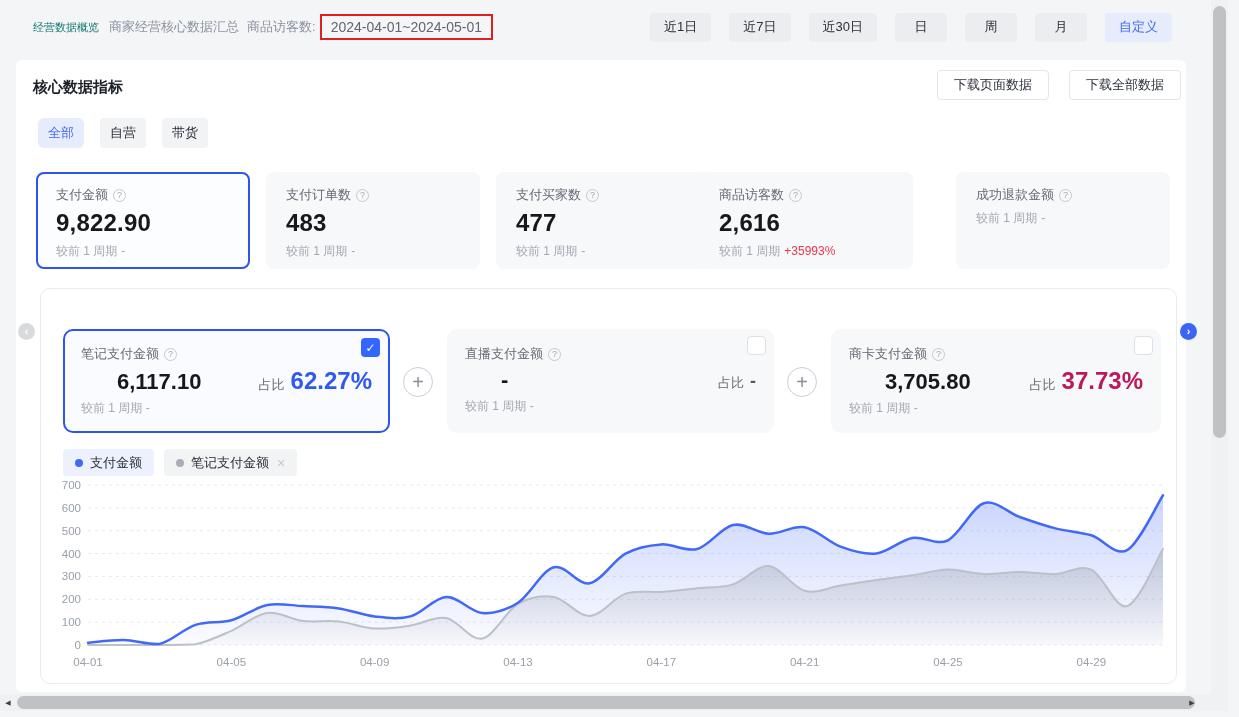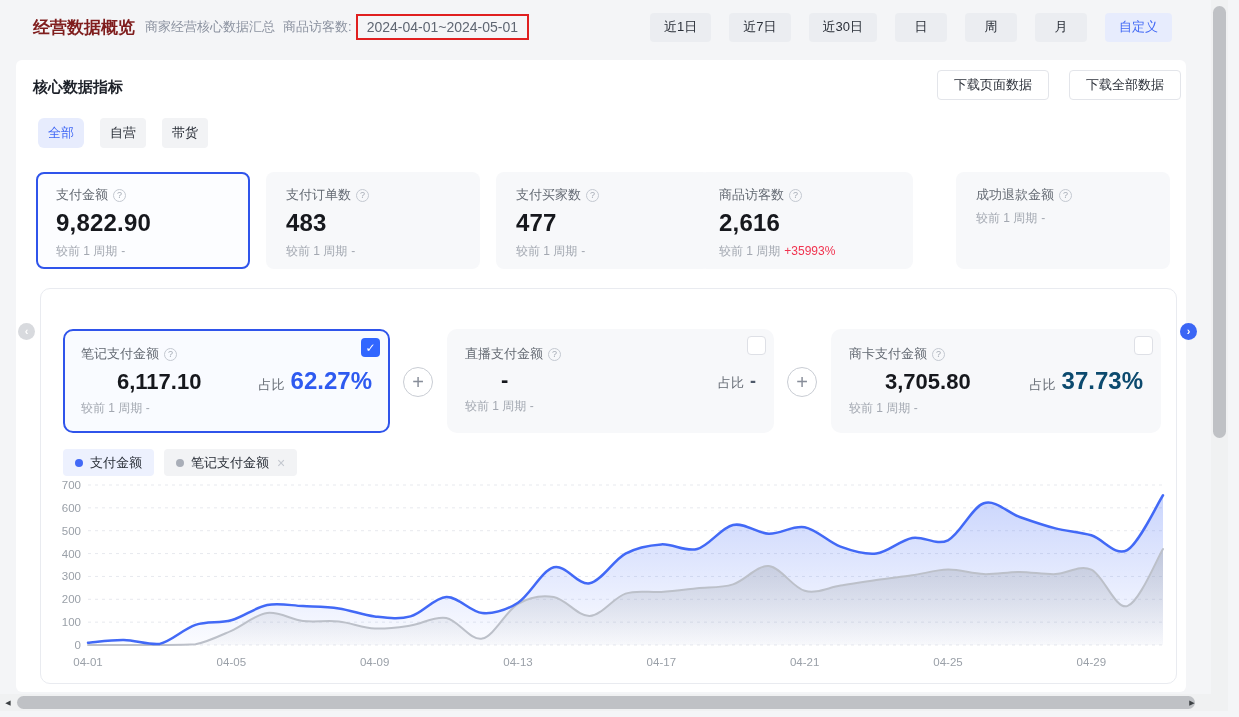--- a/index.html
+++ b/index.html
@@ -6,21 +6,21 @@
   html,body { width:1239px; height:717px; overflow:hidden; }
   body {
     font-family: "Liberation Sans", "DejaVu Sans", sans-serif;
     background:#f4f5f7; color:#1d2129; position:relative;
   }
   
   .page-header{
     position:absolute; top:0; left:0; width:1211px; height:54px;
     display:flex; align-items:center; padding:0 39px 0 33px;
   }
-  .page-title{ font-size:17px; font-weight:bold; color:#7f1d1d; }
+  .page-title{ font-size:11px; font-weight:normal; color:#0f766e; }
   .page-subtitle{ font-size:13px; color:#8a919f; margin-left:10px; }
   .stat-time-label{ font-size:13px; color:#8a919f; margin-left:8px; }
   .date-range-box{
     margin-left:4px; border:2px solid #e02020; padding:3px 9px;
     font-size:14px; color:#5f6672; background:transparent; white-space:nowrap;
   }
   .range-group{ margin-left:auto; display:flex; align-items:center; gap:18px; }
   .range-btn{
     min-width:52px; height:29px; padding:0 14px; display:flex; align-items:center; justify-content:center;
     background:#ebedf1; border-radius:4px; font-size:13px; color:#2a2f38; cursor:pointer; white-space:nowrap;
@@ -78,21 +78,21 @@
   }
   .bcard.selected{ background:#f9fbff; border:2px solid #2f54eb; padding:14px 16px 0 16px; }
   .bcard-1{ left:22px;  width:327px; }
   .bcard-2{ left:406px; width:327px; }
   .bcard-3{ left:790px; width:330px; }
   .b-label{ font-size:13px; color:#646a73; display:flex; align-items:center; }
   .b-valrow{ display:flex; align-items:baseline; margin-top:4px; }
   .b-value{ font-size:22px; font-weight:bold; color:#16181d;margin-left:36px; }
   .b-share{ margin-left:auto; display:flex; align-items:baseline; }
   .share-label{ font-size:13px; color:#646a73; margin-right:6px; }
-  .share-value{ font-size:24px; font-weight:bold; color:#0c4a6e; }
+  .share-value{ font-size:24px; font-weight:bold; color:#be185d; }
   .share-value.blue{ color:#2e5af0; }
   .share-value.dash{ font-size:18px; color:#4e5969; }
   .b-compare{ font-size:12px; color:#a3a8b1; margin-top:5px; }
   .checkbox{
     position:absolute; top:7px; right:8px; width:19px; height:19px; border-radius:4px;
     background:#fff; border:1px solid #dee0e6; cursor:pointer;
     display:flex; align-items:center; justify-content:center;
   }
   .checkbox.checked{ background:#3166ff; border:none; color:#fff; font-size:12px; font-weight:bold; }
   .plus-circle{

